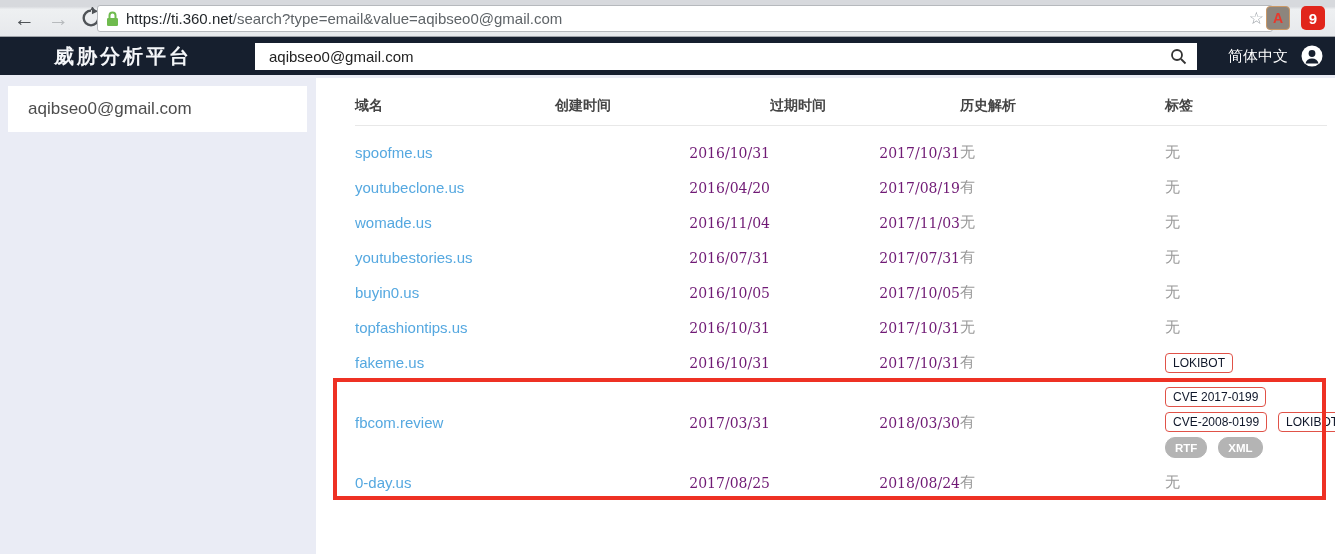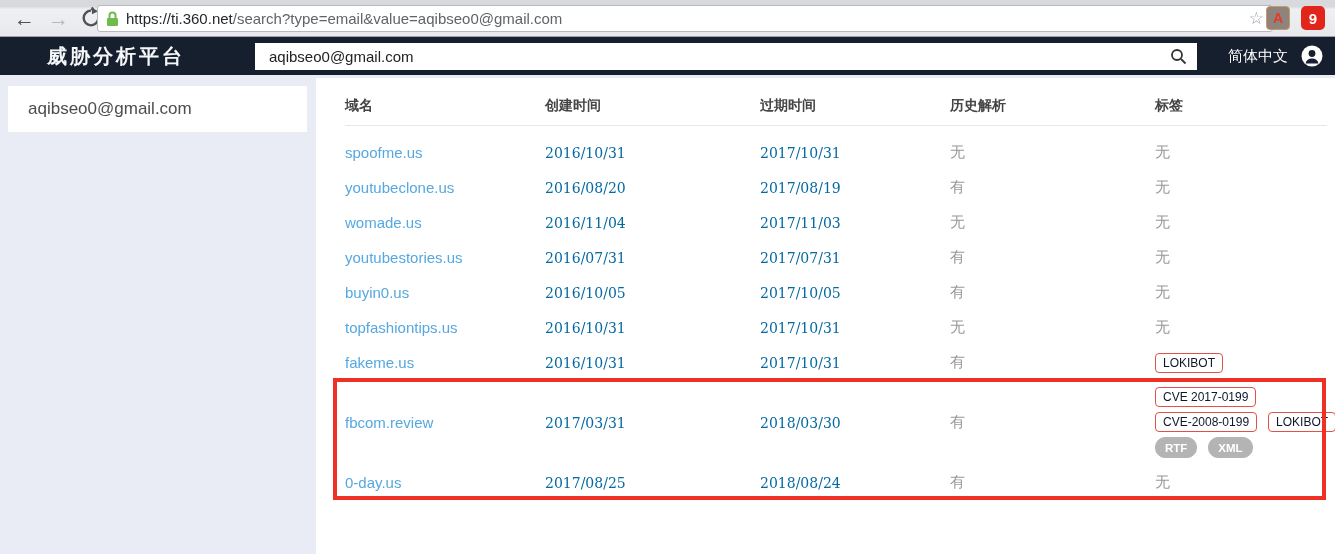--- a/index.html
+++ b/index.html
@@ -36,21 +36,21 @@
   }
   .ext-adobe { left:1266px; background:#8d857d; border:1px solid #c96; color:#e8372b; font-size:14px; }
   .ext-360 { left:1301px; background:#e1251b; color:#fff; font-size:15px; border-radius:5px; }
 
   
   .navbar {
     position:absolute; left:0; top:37px; width:1335px; height:38px;
     background:#161f2e;
   }
   .logo {
-    position:absolute; left:47px; top:0; height:38px; line-height:38px;
+    position:absolute; left:54px; top:0; height:38px; line-height:38px;
     color:#f4f6f9; font-size:20px; font-weight:bold; letter-spacing:3px; cursor:pointer;
   }
   .nav-search {
     position:absolute; left:255px; top:6px; width:942px; height:27px;
     border:none; background:#fff; font-size:15px; color:#222; padding:0 34px 0 14px;
     font-family:"Liberation Sans","DejaVu Sans",sans-serif; outline:none;
   }
   .nav-search-icon { position:absolute; left:1170px; top:11px; cursor:pointer; }
   .lang { position:absolute; left:1228px; top:0; height:38px; line-height:38px; color:#fff; font-size:15px; cursor:pointer; }
   .avatar { position:absolute; left:1301px; top:8px; cursor:pointer; }
@@ -59,33 +59,33 @@
   .content { position:absolute; left:0; top:75px; width:1335px; height:479px; background:#eaecf5; }
   .side-card {
     position:absolute; left:8px; top:11px; width:299px; height:46px; background:#fff;
     font-size:17px; color:#4d4d4d; line-height:46px; padding-left:20px;
     white-space:nowrap; overflow:hidden;
   }
   .panel { position:absolute; left:316px; top:3px; width:1019px; height:476px; background:#fff; }
   .panel-title { padding:24px 0 0 29px; font-size:14px; color:#333; }
   .panel-title .t { font-weight:bold; color:#333; }
   .panel-title .n { color:#888; font-weight:normal; }
-  .table { padding:0 8px 0 29px; }
+  .table { padding:0 8px 0 29px;margin-left:10px; }
   .thead {
     display:grid; grid-template-columns:200px 215px 190px 205px 1fr;
     height:40px; align-items:center; border-bottom:1px solid #e8e8e8; margin-top:8px;
   }
   .th { font-size:14px; font-weight:bold; color:#444; }
   .tbody { padding-top:9px; }
   .trow {
     display:grid; grid-template-columns:200px 215px 190px 205px 1fr;
     min-height:35px; align-items:center;
   }
   .domain { font-size:15px; color:#55a8e0; text-decoration:none; cursor:pointer; }
-  .date { font-family:"DejaVu Serif", serif; font-size:14px; color:#0369a1; }
+  .date { font-family:"DejaVu Serif", serif; font-size:14px; color:#701a75;text-align:right; }
   .flag { font-size:15px; color:#999; }
   .tags-none { font-size:15px; color:#999; }
   .tag-lines { display:flex; flex-direction:column; gap:5px; padding:7px 0; align-items:flex-start; }
   .tag-line { display:flex; gap:11px; }
   .tag {
     font-size:12px; line-height:16px; padding:1px 7px; border-radius:4px;
     border:1px solid #e05248; color:#0f172a; background:#fff; white-space:nowrap; cursor:pointer;
   }
   .tag.solid {
     background:#b4b4b4; border-color:#b4b4b4; color:#fff; border-radius:10px;
@@ -159,21 +159,21 @@
       <div class="tbody">
           <div class="trow">
             <div><a class="domain" href="#">spoofme.us</a></div>
             <div class="date">2016/10/31</div>
             <div class="date">2017/10/31</div>
             <div class="flag">无</div>
             <div class="tags-none">无</div>
           </div>
           <div class="trow">
             <div><a class="domain" href="#">youtubeclone.us</a></div>
-            <div class="date">2016/08/20</div>
+            <div class="date">2016/04/20</div>
             <div class="date">2017/08/19</div>
             <div class="flag">有</div>
             <div class="tags-none">无</div>
           </div>
           <div class="trow">
             <div><a class="domain" href="#">womade.us</a></div>
             <div class="date">2016/11/04</div>
             <div class="date">2017/11/03</div>
             <div class="flag">无</div>
             <div class="tags-none">无</div>

